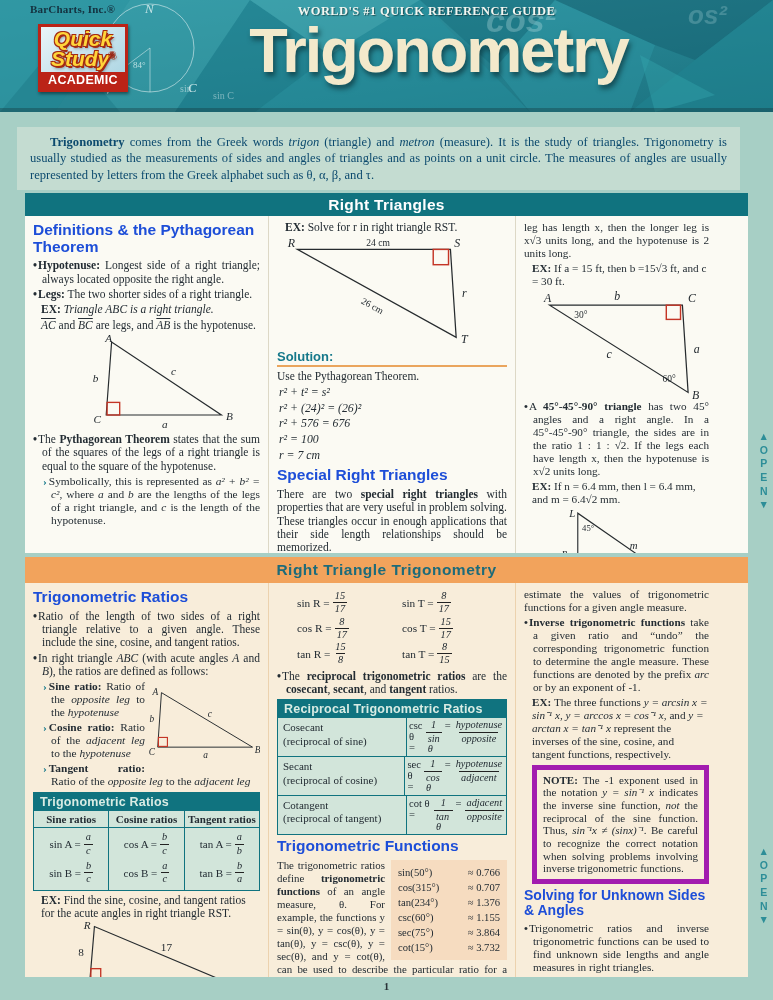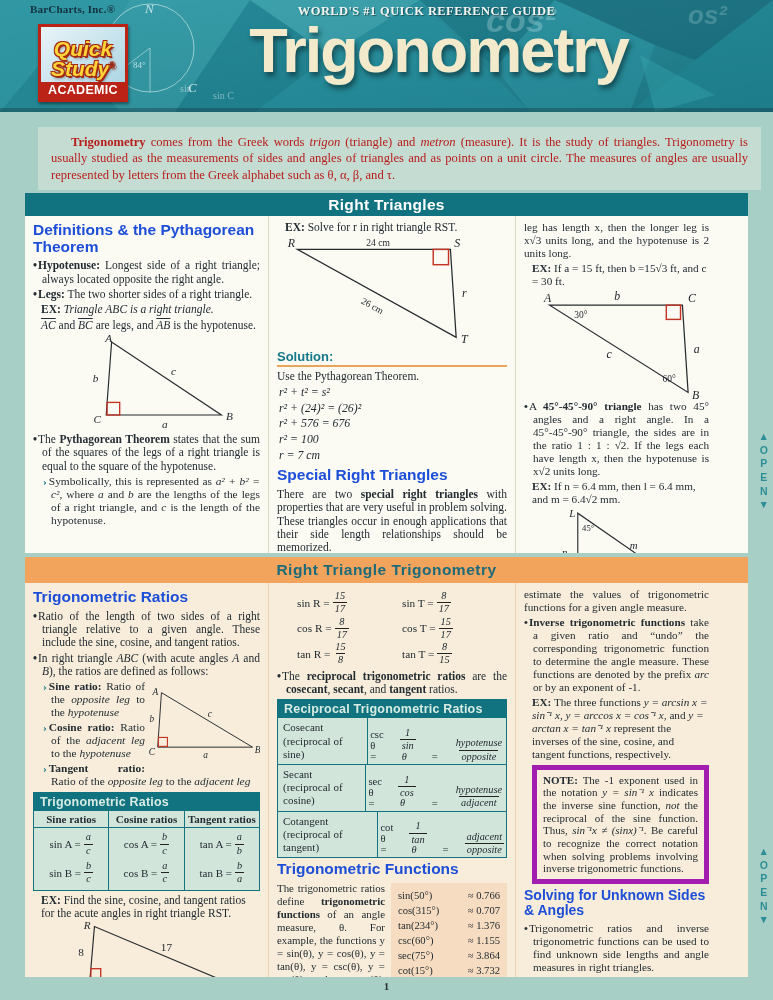--- a/index.html
+++ b/index.html
@@ -7,26 +7,26 @@
 
   
   .header{position:absolute;left:0;top:0;width:773px;height:112px}
   .hbg{position:absolute;left:0;top:0;width:773px;height:112px}
   .publisher{position:absolute;left:30px;top:3px;font-size:11px;font-weight:bold;color:#14303e;letter-spacing:.2px}
   .tagline{position:absolute;left:120px;right:40px;top:4px;text-align:center;font-size:12.5px;font-weight:bold;color:#f2f6f1;letter-spacing:.4px;text-shadow:1px 1px 1px rgba(0,0,0,.45)}
   .title{position:absolute;left:112px;right:8px;top:14px;text-align:center;font-family:"Liberation Sans",sans-serif;font-weight:bold;font-size:63px;letter-spacing:-2px;color:#f3e9cb;text-shadow:2px 4px 5px rgba(8,38,44,.6)}
   .logo{position:absolute;left:38px;top:24px;width:90px;border:3px solid #bb2317;background:linear-gradient(140deg,#e9f4f8,#a6d2e1);box-shadow:1px 2px 3px rgba(0,0,0,.45);text-align:center;box-sizing:border-box}
   .logo-word{display:block;font-family:"Liberation Sans",sans-serif;font-weight:bold;font-style:italic;font-size:21px;line-height:.95;color:#ffd53a;
     text-shadow:-1px -1px 0 #a52a12,1px -1px 0 #a52a12,-1px 1px 0 #a52a12,1.5px 1.5px 0 #a52a12,2px 3px 3px rgba(0,0,0,.35)}
-  .logo-word.first{margin-top:12px}
+  .logo-word.first{margin-top:2px}
   .logo-reg{font-size:8px;color:#8c2014;vertical-align:super;font-style:normal}
   .logo-badge{margin-top:3px;background:#bb2317;color:#fff;font-family:"Liberation Sans",sans-serif;font-weight:bold;font-size:12.5px;letter-spacing:.3px;padding:1px 0 2px}
 
   
-  .intro{position:absolute;left:38px;top:127px;width:723px;height:63px;background:#c4dcd1;color:#b91c1c;font-size:12.6px;line-height:1.3;padding:7px 13px;box-sizing:border-box;text-align:justify;text-indent:20px}
+  .intro{position:absolute;left:17px;top:127px;width:723px;height:63px;background:#c4dcd1;color:#0c4a6e;font-size:12.6px;line-height:1.3;padding:7px 13px;box-sizing:border-box;text-align:justify;text-indent:20px}
 
   
   .secbar{position:absolute;left:25px;width:723px;text-align:center;font-family:"Liberation Sans",sans-serif;font-weight:bold;box-sizing:border-box}
   .bar1{top:193px;height:23px;background:#10737f;color:#ffffff;font-size:15.5px;line-height:23px;letter-spacing:.3px}
   .bar2{top:557px;height:38px;background:#f2a35c;color:#1d6b7a;font-size:15.5px;line-height:26px;letter-spacing:.5px}
 
   
   .panel{position:absolute;left:25px;width:723px;display:flex;box-sizing:border-box}
   .p1{top:216px;height:337px;background:#fbfaf3}
   .p2{top:583px;height:394px;background:#f8edda}
@@ -72,21 +72,21 @@
   .tbl-head{display:flex;border-bottom:1px solid #10737f;font-weight:bold;font-size:11px;text-align:center}
   .tbl-head span{flex:1;padding:2px 0}
   .tbl-head span+span{border-left:1px solid #10737f}
   .tbl-body{display:flex}
   .tbl-cc{flex:1;display:flex;flex-direction:column;align-items:center;gap:5px;padding:4px 0 5px}
   .tbl-cc+.tbl-cc{border-left:1px solid #10737f}
 
   .r2row{display:flex}
   .r2row+.r2row{border-top:1px solid #10737f}
   .r2name{width:118px;padding:3px 5px;font-size:11px;border-right:1px solid #10737f;line-height:1.2}
-  .r2f{flex:1;display:flex;align-items:flex-end;justify-content:center;gap:16px;font-size:10.6px;padding:2px}
+  .r2f{flex:1;display:flex;align-items:flex-start;justify-content:center;gap:3px;font-size:10.6px;padding:2px}
 
   .rgrid{display:grid;grid-template-columns:1fr 1fr;row-gap:2px;padding:3px 0 4px 20px}
   .rg{display:inline-flex;align-items:center;gap:3px;font-size:11.3px}
 
   .valbox{float:right;width:116px;background:#f6dcc0;padding:5px 7px;margin:1px 0 2px 6px;font-size:10.6px;line-height:1.42;box-sizing:border-box}
   .valrow{display:flex;justify-content:space-between}
   .funcp{font-size:10.9px;line-height:1.2;text-align:justify}
 
   .notebox{border:5px solid #a21caf;padding:4px 6px;margin:4px 0 4px 8px;font-size:11px;line-height:1.15;text-align:justify}
 

